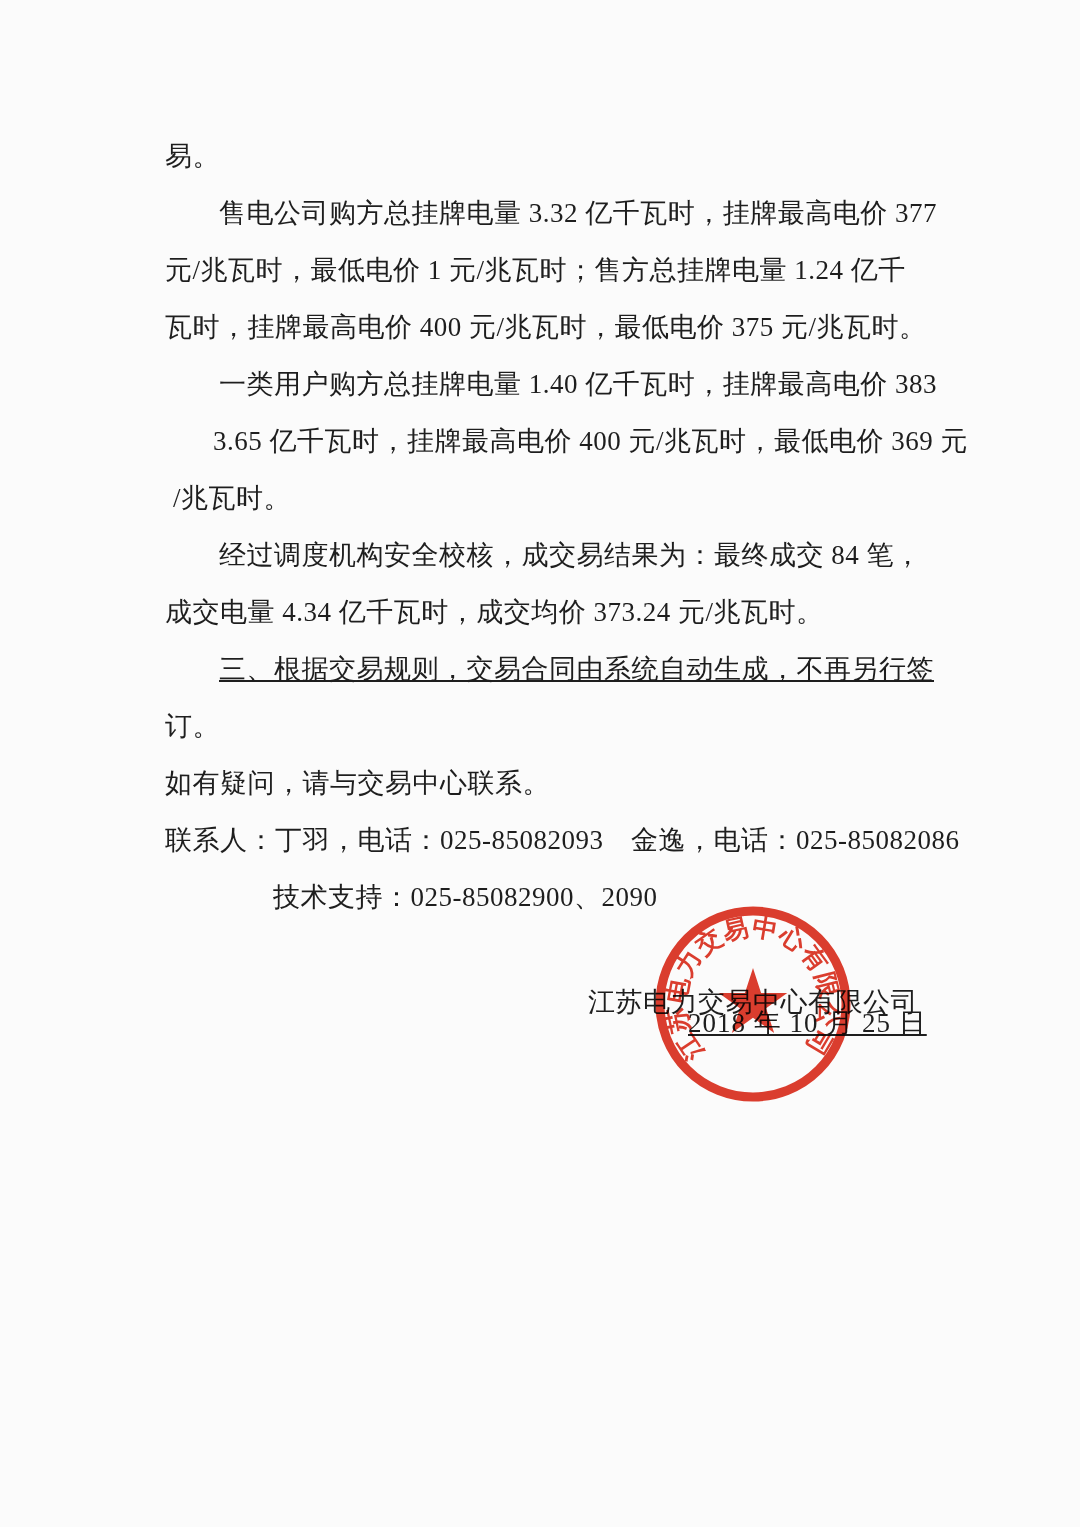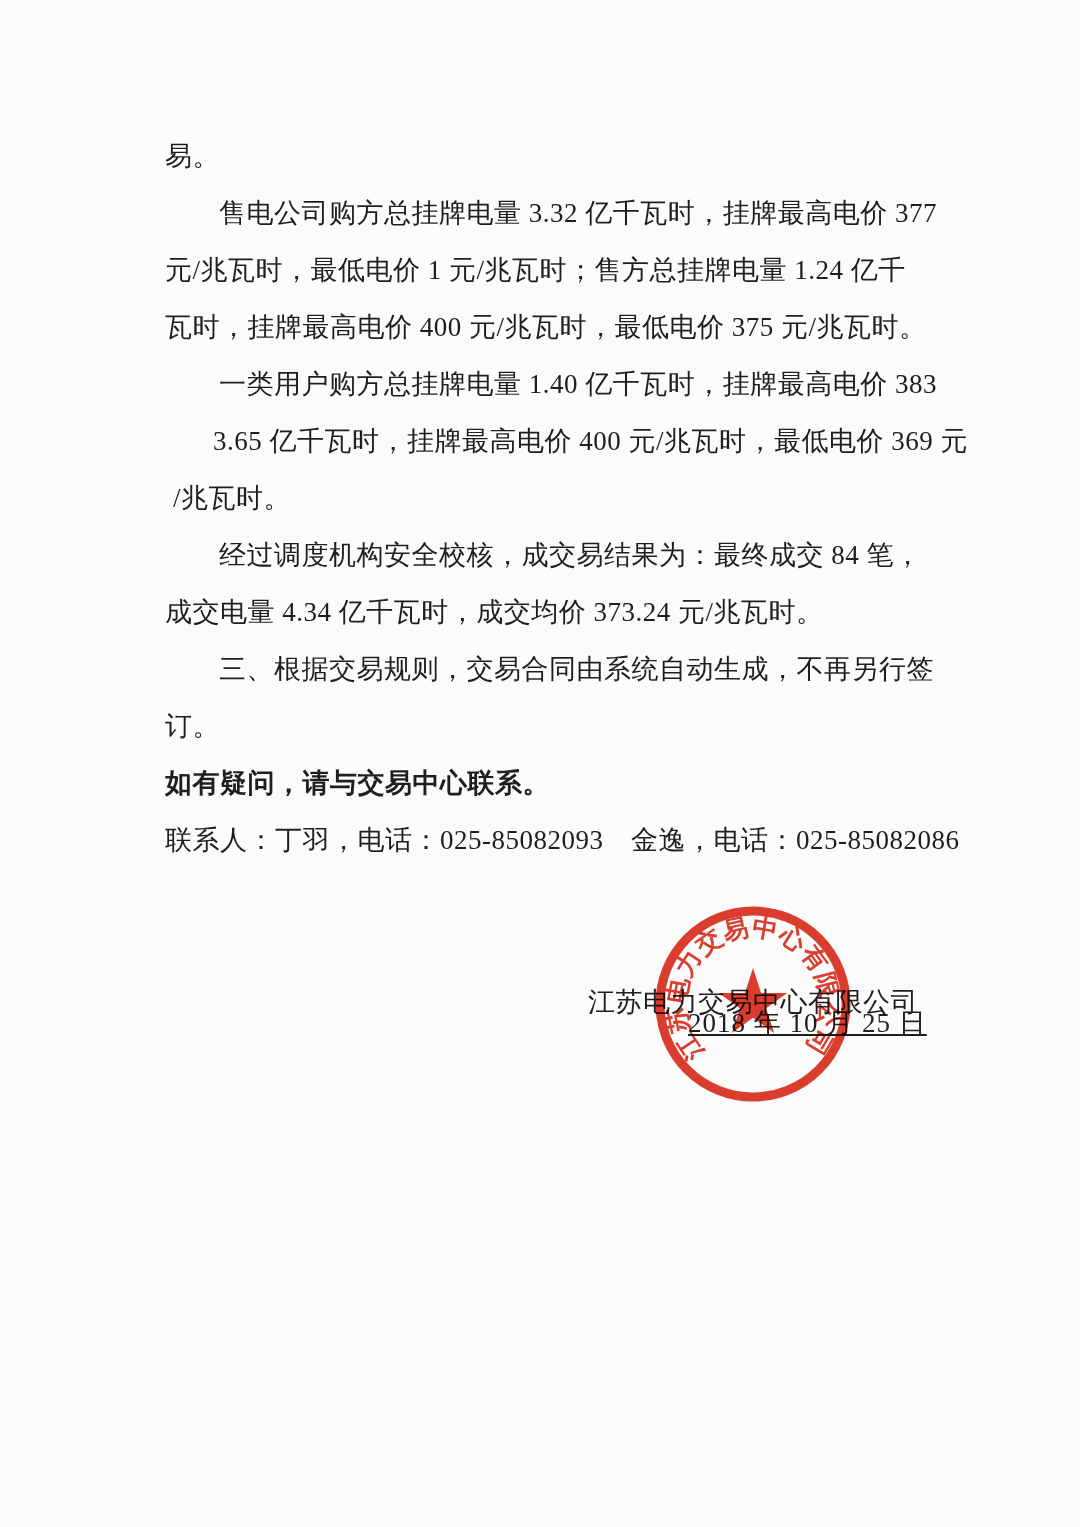--- a/index.html
+++ b/index.html
@@ -77,24 +77,25 @@
 <div class="doc-body" id="doc-body">
     <div class="doc-line" style="padding-left: 0em;">易。</div>
     <div class="doc-line" style="padding-left: 2em; text-align: center;">售电公司购方总挂牌电量 3.32 亿千瓦时，挂牌最高电价 377</div>
     <div class="doc-line" style="padding-left: 0em;">元/兆瓦时，最低电价 1 元/兆瓦时；售方总挂牌电量 1.24 亿千</div>
     <div class="doc-line" style="padding-left: 0em;">瓦时，挂牌最高电价 400 元/兆瓦时，最低电价 375 元/兆瓦时。</div>
     <div class="doc-line" style="padding-left: 2em;">一类用户购方总挂牌电量 1.40 亿千瓦时，挂牌最高电价 383</div>
     <div class="doc-line" style="padding-left: 0em; margin-left: 48px;">3.65 亿千瓦时，挂牌最高电价 400 元/兆瓦时，最低电价 369 元</div>
     <div class="doc-line" style="padding-left: 0em; margin-left: 8px;">/兆瓦时。</div>
     <div class="doc-line" style="padding-left: 2em;">经过调度机构安全校核，成交易结果为：最终成交 84 笔，</div>
     <div class="doc-line" style="padding-left: 0em;">成交电量 4.34 亿千瓦时，成交均价 373.24 元/兆瓦时。</div>
-    <div class="doc-line" style="padding-left: 2em;">三、根据交易规则，交易合同由系统自动生成，不再另行签</div>
+    <div class="doc-line" style="padding-left: 2em; text-decoration: underline;">三、根据交易规则，交易合同由系统自动生成，不再另行签</div>
     <div class="doc-line" style="padding-left: 0em;">订。</div>
-    <div class="doc-line" style="padding-left: 0em; font-weight: bold;">如有疑问，请与交易中心联系。</div>
+    <div class="doc-line" style="padding-left: 0em;">如有疑问，请与交易中心联系。</div>
     <div class="doc-line" style="padding-left: 0em;">联系人：丁羽，电话：025-85082093　金逸，电话：025-85082086</div>
+    <div class="doc-line" style="padding-left: 4em;">技术支持：025-85082900、2090</div>
   </div>
 
 <div class="sig-company">江苏电力交易中心有限公司</div>
 
 <div class="sig-date">2018 年 10 月 25 日</div>
 
 <div class="seal">
   <svg viewBox="-116 -116 232 232" xmlns="http://www.w3.org/2000/svg">
     <circle class="seal-ring" r="93" cx="0" cy="0"></circle>
     <polygon class="seal-star" points="0,-36 8.08,-11.12 34.24,-11.12 13.08,4.25 21.16,29.12 0,13.75 -21.16,29.12 -13.08,4.25 -34.24,-11.12 -8.08,-11.12"></polygon>

